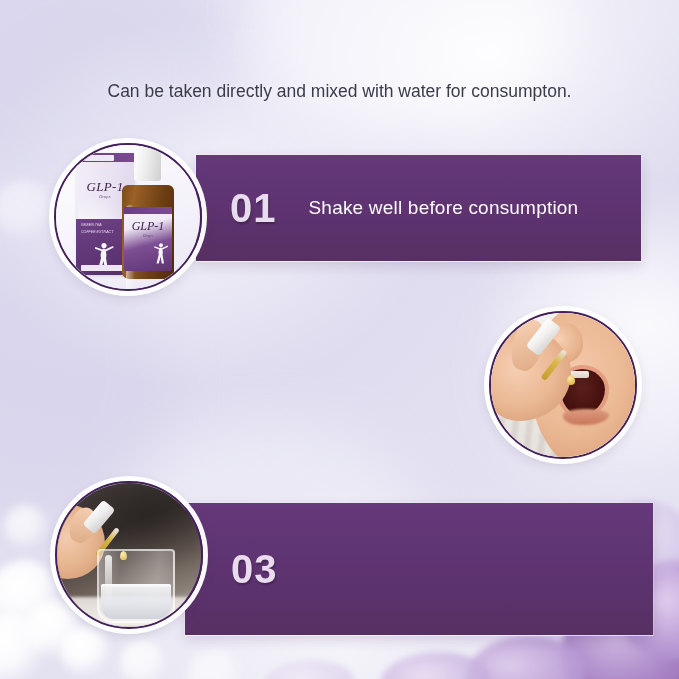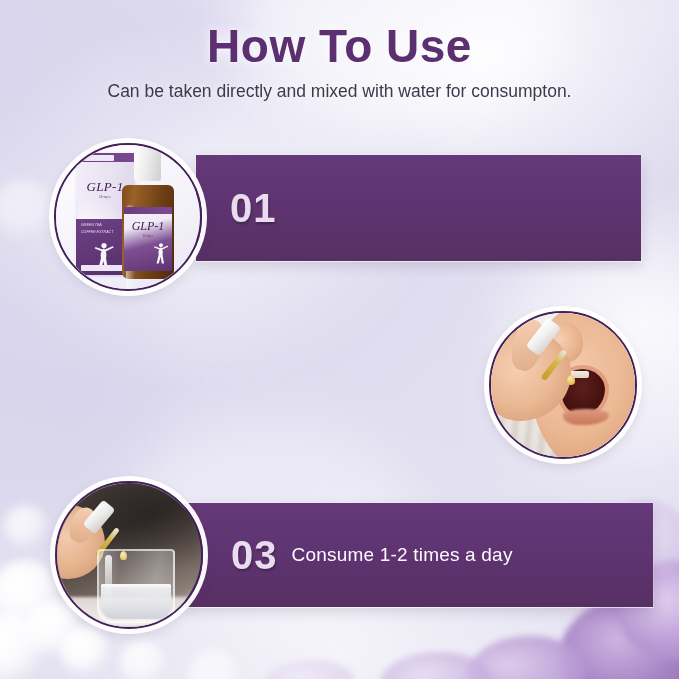--- a/index.html
+++ b/index.html
@@ -109,21 +109,21 @@
     flex: 0 0 auto;
   }
 
   
   .bar-1 { left: 196px; top: 155px; width: 411px; height: 106px; padding-left: 34px; }
   .bar-1 .num { margin-right: 32px; }
   
   .bar-2 { left: 70px; top: 333px; width: 490px; height: 114px; padding-left: 35px; }
   .bar-2 .num { margin-right: 38px; }
   
-  .bar-3 { left: 185px; top: 503px; width: 422px; height: 104px; padding-left: 46px; }
+  .bar-3 { left: 185px; top: 503px; width: 422px; height: 132px; padding-left: 46px; }
   .bar-3 .num { margin-right: 14px; }
 
   
   .photo {
     position: absolute;
     width: 144px;
     height: 144px;
     border-radius: 50%;
     overflow: hidden;
     border: 2px solid #43205a;
@@ -392,25 +392,25 @@
   <div class="petal" style="left:380px; top:652px; width:110px; height:60px;
               background: radial-gradient(ellipse at 40% 40%, #e7dcf2 0%, #c7b0df 62%, #b29ad2 100%);
               border-radius: 54% 46% 48% 52% / 54% 46% 54% 46%; opacity:.8;"></div>
   <div class="petal" style="left:596px; top:500px; width:96px; height:80px;
               background: radial-gradient(ellipse at 44% 40%, #ece4f5 0%, #cfbbe6 62%, #bba4da 100%);
               border-radius: 50% 50% 52% 48% / 50% 50% 50% 50%; opacity:.55;"></div>
   <div class="petal" style="left:264px; top:660px; width:90px; height:44px;
               background: radial-gradient(ellipse at 40% 40%, #efe8f7 0%, #d5c6e9 70%, #c6b5e1 100%);
               border-radius: 52% 48% 50% 50% / 56% 44% 56% 44%; opacity:.6;"></div>
 
-  <div class="title">How To Use</div>
   <div class="subtitle">Can be taken directly and mixed with water for consumpton.</div>
 
   <div class="bar bar-1">
     <span class="num">01</span>
+    <span class="caption">Shake well before consumption</span>
   </div>
 
   <div class="photo photo-1">
     <div class="inner">
       <div class="p1-bg"></div>
 
       <div class="p1-box">
         <div class="p1-box-top"></div>
         <div class="p1-box-brand"></div>
         <div class="p1-swoosh"></div>
@@ -479,21 +479,20 @@
       <div class="p2-hand"></div>
       <div class="p2-thumb"></div>
       <div class="p2-pipette-body"></div>
       <div class="p2-pipette-tip"></div>
       <div class="p2-drop"></div>
     </div>
   </div>
 
   <div class="bar bar-3">
     <span class="num">03</span>
-    <span class="caption">Consume 1-2 times a day</span>
   </div>
 
   <div class="photo photo-3">
     <div class="inner">
       <div class="p3-bg"></div>
       <div class="p3-dark"></div>
       <div class="p3-table"></div>
       <div class="p3-hand"></div>
       <div class="p3-finger"></div>
       <div class="p3-pip-body"></div>

